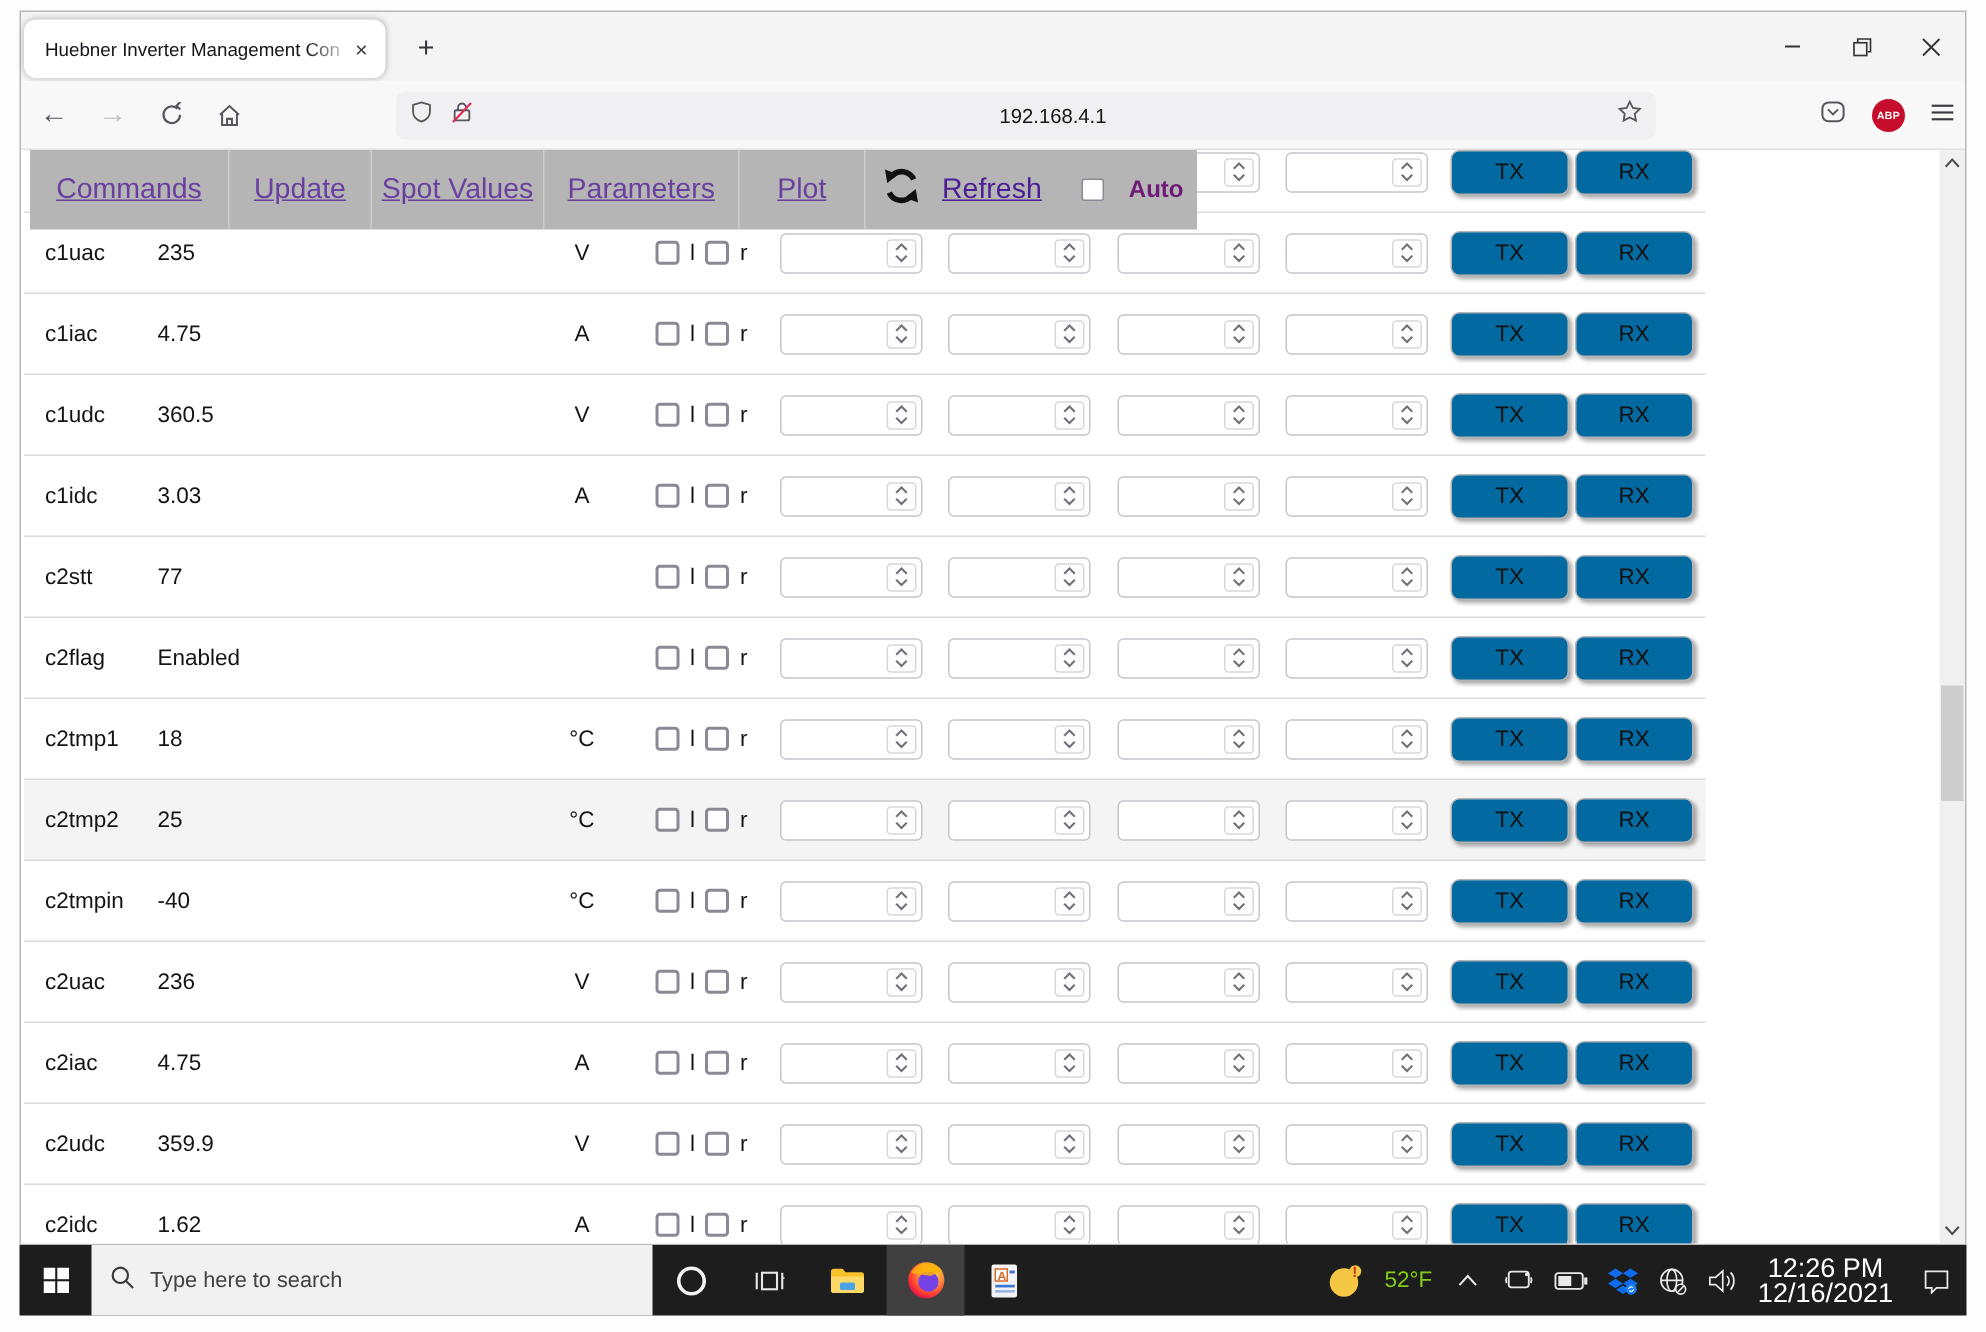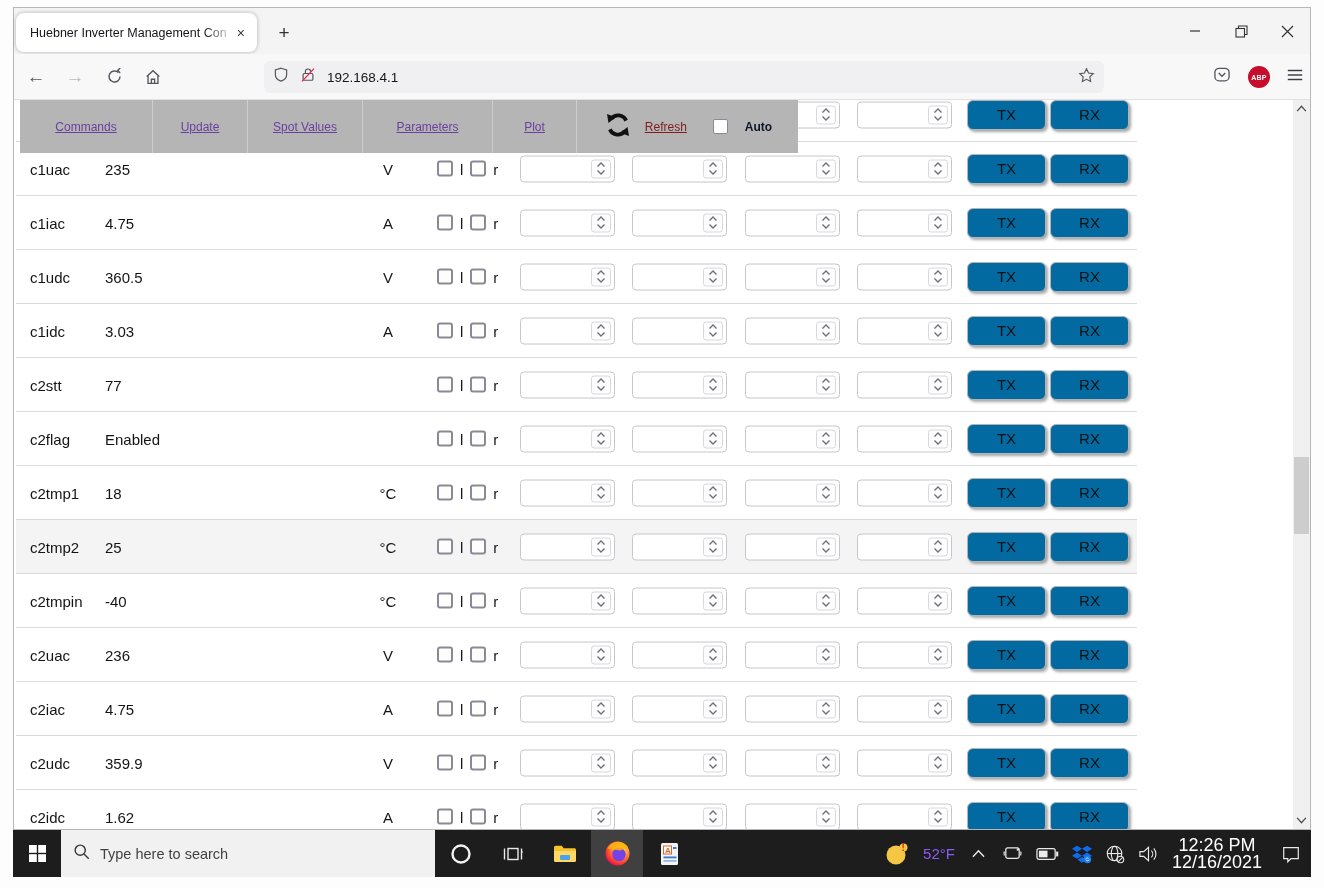--- a/index.html
+++ b/index.html
@@ -15,36 +15,36 @@
        -webkit-mask-image:linear-gradient(90deg,#000 85%,transparent);mask-image:linear-gradient(90deg,#000 85%,transparent);}
   .tab-close{font-size:14px;color:#3a3a40;padding:0 2px;cursor:default;}
   .newtab{position:absolute;left:255px;top:10px;width:30px;height:30px;display:flex;align-items:center;justify-content:center;
        font-size:19px;color:#35353b;border-radius:4px;}
   .wincontrols{position:absolute;right:0;top:0;height:46px;display:flex;}
   .winbtn{width:46px;height:46px;display:flex;align-items:center;justify-content:center;color:#333;}
   .toolbar{position:relative;height:46px;background:#f8f8f9;border-bottom:1px solid #e0e0e3;display:flex;align-items:center;}
   .navbtn{width:34px;height:34px;display:flex;align-items:center;justify-content:center;margin-left:5px;color:#55555e;font-size:19px;}
   .navbtn.disabled{color:#b9b9c2;}
   .urlbar{position:absolute;left:250px;top:7px;width:840px;height:32px;background:#f0f0f2;border-radius:6px;
-       display:flex;align-items:center;padding:0 8px;}
+       display:flex;align-items:center;padding:0 8px;text-align:center;}
   .url-text{font-size:13.5px;color:#15141a;margin-left:10px;flex:1;}
   .tb-right{position:absolute;right:6px;top:7px;height:32px;display:flex;align-items:center;gap:16px;}
   .abp{width:22px;height:22px;border-radius:50%;background:#c70d2c;color:#fff;font-size:7px;font-weight:bold;
        display:flex;align-items:center;justify-content:center;letter-spacing:.2px;}
 
   
   .viewport{position:relative;height:729px;background:#fff;overflow:hidden;}
   .content{position:absolute;left:0;top:0;width:1279px;height:100%;}
   .pagenav{position:absolute;left:6px;top:0;width:778px;height:53px;background:#b5b5b5;display:flex;z-index:5;}
   .navcell{display:flex;align-items:center;justify-content:center;border-right:1px solid #cdcdcd;height:100%;}
   .navcell:last-child{border-right:none;}
-  .pagenav a{font-size:12px;text-decoration:underline;}
+  .pagenav a{font-size:19px;text-decoration:underline;}
   .vlink{color:#6b3fa0;}
-  .blink{color:#7f1d1d;}
-  .autolabel{font-size:12px;font-weight:bold;color:#0f172a;margin-left:5px;}
+  .blink{color:#4c1d95;}
+  .autolabel{font-size:16px;font-weight:bold;color:#701a75;margin-left:5px;}
   .navauto{width:15px;height:15px;border:1px solid #8a8a95;background:#fff;border-radius:2px;}
 
   .rows{position:absolute;left:0;top:-12px;width:1279px;}
   .row{position:relative;height:54px;width:1121px;margin-left:2px;border-bottom:1px solid #dadada;background:#fff;}
   .row.highlight{background:#f4f4f4;}
   .cell{position:absolute;top:50%;transform:translateY(-50%);font-size:15px;color:#141414;white-space:nowrap;}
   .col-name{left:14px;}
   .col-value{left:89px;}
   .col-unit{left:351px;width:42px;text-align:center;}
   .cbgroup{position:absolute;left:421px;top:50%;transform:translateY(-50%);display:flex;align-items:center;gap:7px;}
@@ -65,21 +65,21 @@
   .sb-thumb{position:absolute;left:1px;width:15px;top:357px;height:77px;background:#cdcdcd;}
 
   
   .taskbar{position:absolute;left:13px;top:830px;width:1298px;height:47px;background:#1d1d1d;display:flex;align-items:stretch;}
   .startbtn{width:48px;display:flex;align-items:center;justify-content:center;}
   .searchbox{width:374px;background:#f1f1f1;display:flex;align-items:center;padding:0 12px;gap:10px;}
   .search-text{font-size:14.5px;color:#424242;}
   .appicon{width:52px;display:flex;align-items:center;justify-content:center;}
   .appicon.active{background:#404040;}
   .tray{margin-left:auto;display:flex;align-items:center;gap:13px;padding-right:10px;}
-  .temp{color:#8b5cf6;font-size:15px;}
+  .temp{color:#84cc16;font-size:15px;}
   .clock{color:#fff;font-size:18px;text-align:center;line-height:17px;}
   .trayicon{display:flex;align-items:center;justify-content:center;}
 </style>
 </head>
 <body>
 
 <div class="canvas">
 
   <div class="window">
 

